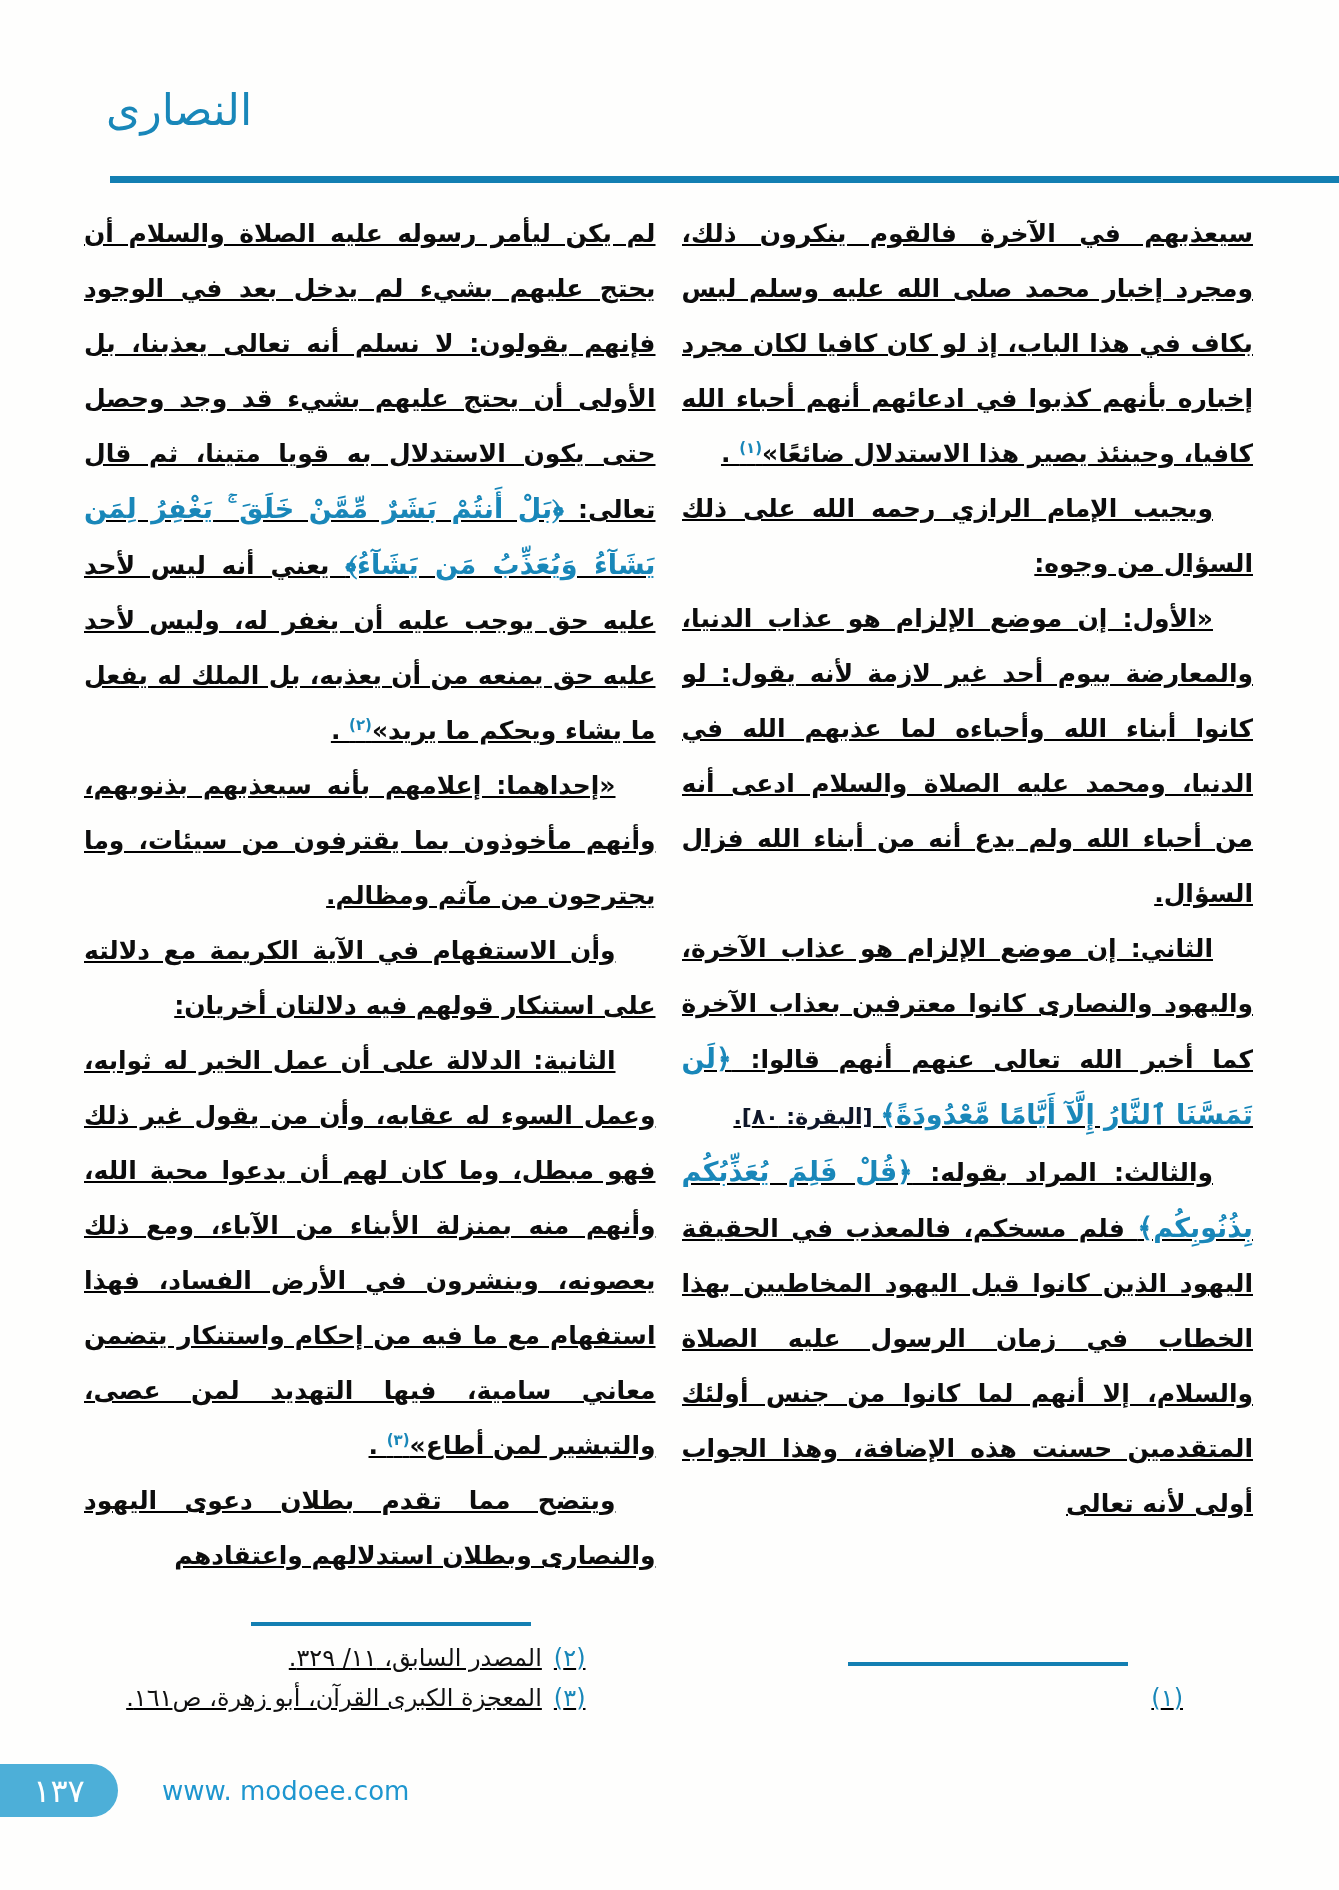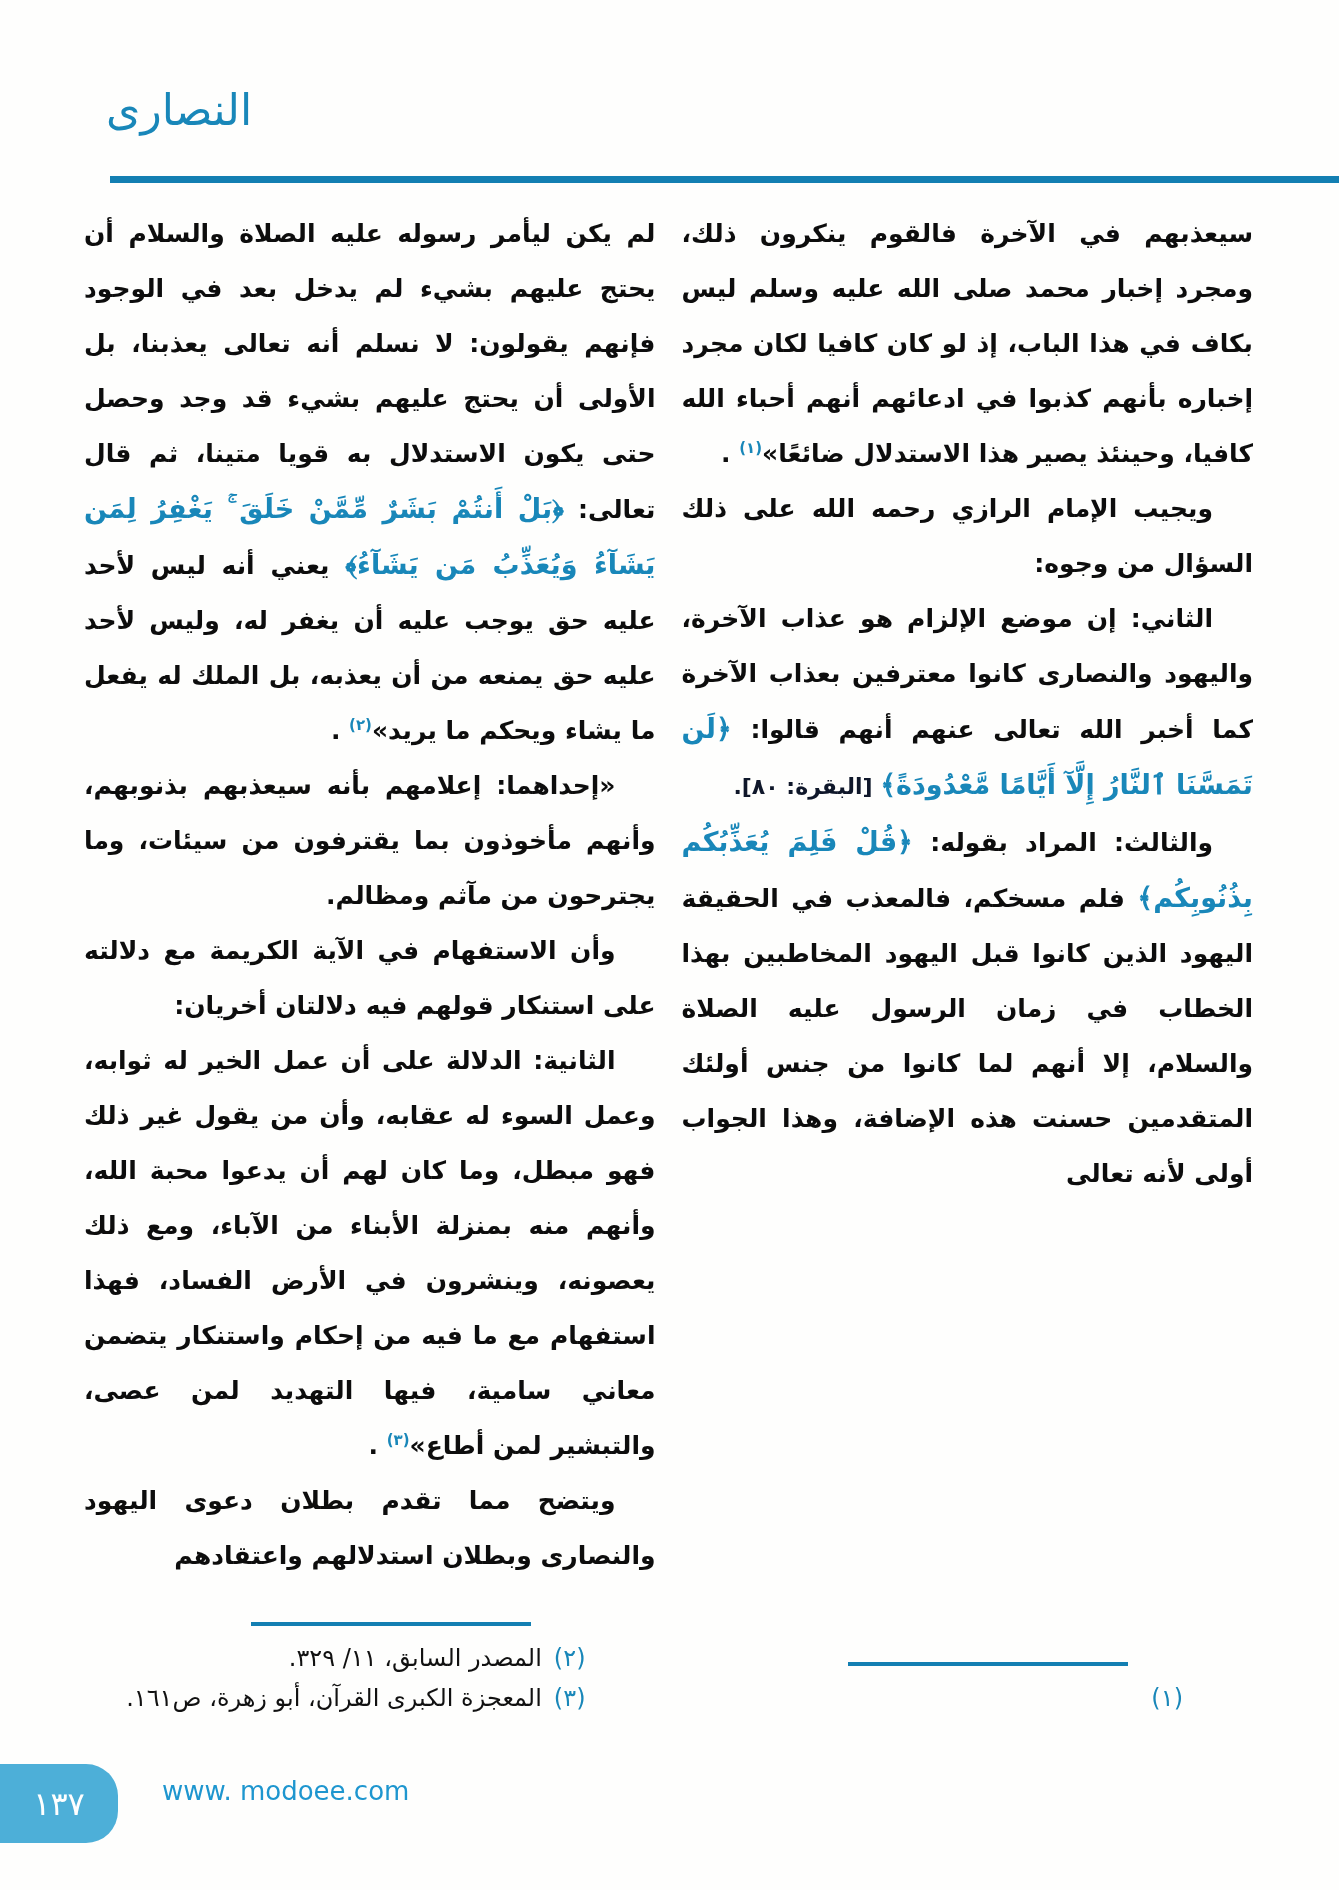--- a/index.html
+++ b/index.html
@@ -19,21 +19,21 @@
     text-align:right;
   }
   .hdr-rule{
     position:absolute;left:110px;right:0;top:176px;height:7px;
     background:var(--rule,#137fb2);
   }
   .cols{
     position:absolute;top:206px;left:84px;right:86px;height:1552px;
     display:flex;gap:26px;
   }
-  .col{flex:1 1 0;display:flex;flex-direction:column;overflow:hidden;}
+  .col{flex:1 1 0;display:flex;flex-direction:column;overflow:hidden;text-decoration:underline;}
   .paras p{
     margin:0;
     font-size:25px;line-height:55px;
     font-weight:bold;color:#0d0d0d;
     text-align:justify;text-align-last:right;
   }
   .paras p.indent{text-indent:40px;}
   .run-text{}
   .run-quran{color:var(--accent,#1987b9);font-size:27px;}
   .run-sup{
@@ -49,24 +49,24 @@
   }
   .fn-item{
     display:flex;gap:12px;align-items:flex-start;
     padding-right:70px;
     font-size:24px;line-height:40px;color:#111;
   }
   .fn-marker{color:var(--accent,#1987b9);white-space:nowrap;}
   .fn-text{}
   .tab{
     position:absolute;left:0;top:1764px;
-    width:118px;height:79px;
+    width:118px;height:53px;
     background:var(--tab,#4dafd8);
     border-radius:0 32px 32px 0;
-    display:flex;align-items:center;justify-content:center;
+    display:flex;align-items:center;justify-content:center;font-family:Liberation Serif, serif;
   }
   .tab span{color:#ffffff;font-size:32px;letter-spacing:4px;}
   .url{
     position:absolute;left:162px;top:1776px;
     direction:ltr;
     font-size:26px;color:var(--url,#1e96cf);
   }
 </style>
 </head>
 <body>
@@ -75,20 +75,21 @@
 
   <div class="hdr-title">النصارى</div>
 
   <div class="hdr-rule"></div>
 
   <div class="cols">
     <section class="col">
       <div class="paras">
           <p><span class="run-text">سيعذبهم في الآخرة فالقوم ينكرون ذلك، ومجرد إخبار محمد صلى الله عليه وسلم ليس بكاف في هذا الباب، إذ لو كان كافيا لكان مجرد إخباره بأنهم كذبوا في ادعائهم أنهم أحباء الله كافيا، وحينئذ يصير هذا الاستدلال ضائعًا»</span><span class="run-sup">(١)</span><span class="run-text"> .</span></p>
           <p class="indent"><span class="run-text">ويجيب الإمام الرازي رحمه الله على ذلك السؤال من وجوه:</span></p>
+          <p class="indent"><span class="run-text">«الأول: إن موضع الإلزام هو عذاب الدنيا، والمعارضة بيوم أحد غير لازمة لأنه يقول: لو كانوا أبناء الله وأحباءه لما عذبهم الله في الدنيا، ومحمد عليه الصلاة والسلام ادعى أنه من أحباء الله ولم يدع أنه من أبناء الله فزال السؤال.</span></p>
           <p class="indent"><span class="run-text">الثاني: إن موضع الإلزام هو عذاب الآخرة، واليهود والنصارى كانوا معترفين بعذاب الآخرة كما أخبر الله تعالى عنهم أنهم قالوا: </span><span class="run-quran">﴿لَن تَمَسَّنَا ٱلنَّارُ إِلَّآ أَيَّامًا مَّعْدُودَةً﴾</span><span class="run-ref"> [البقرة: ٨٠].</span></p>
           <p class="indent"><span class="run-text">والثالث: المراد بقوله: </span><span class="run-quran">﴿قُلْ فَلِمَ يُعَذِّبُكُم بِذُنُوبِكُم﴾</span><span class="run-text"> فلم مسخكم، فالمعذب في الحقيقة اليهود الذين كانوا قبل اليهود المخاطبين بهذا الخطاب في زمان الرسول عليه الصلاة والسلام، إلا أنهم لما كانوا من جنس أولئك المتقدمين حسنت هذه الإضافة، وهذا الجواب أولى لأنه تعالى</span></p>
         </div>
       <div class="fnotes">
         <div class="fn-rule"></div>
       <div class="fn-item">
             <span class="fn-marker">(١)</span>
           </div>
         </div>
     </section>

